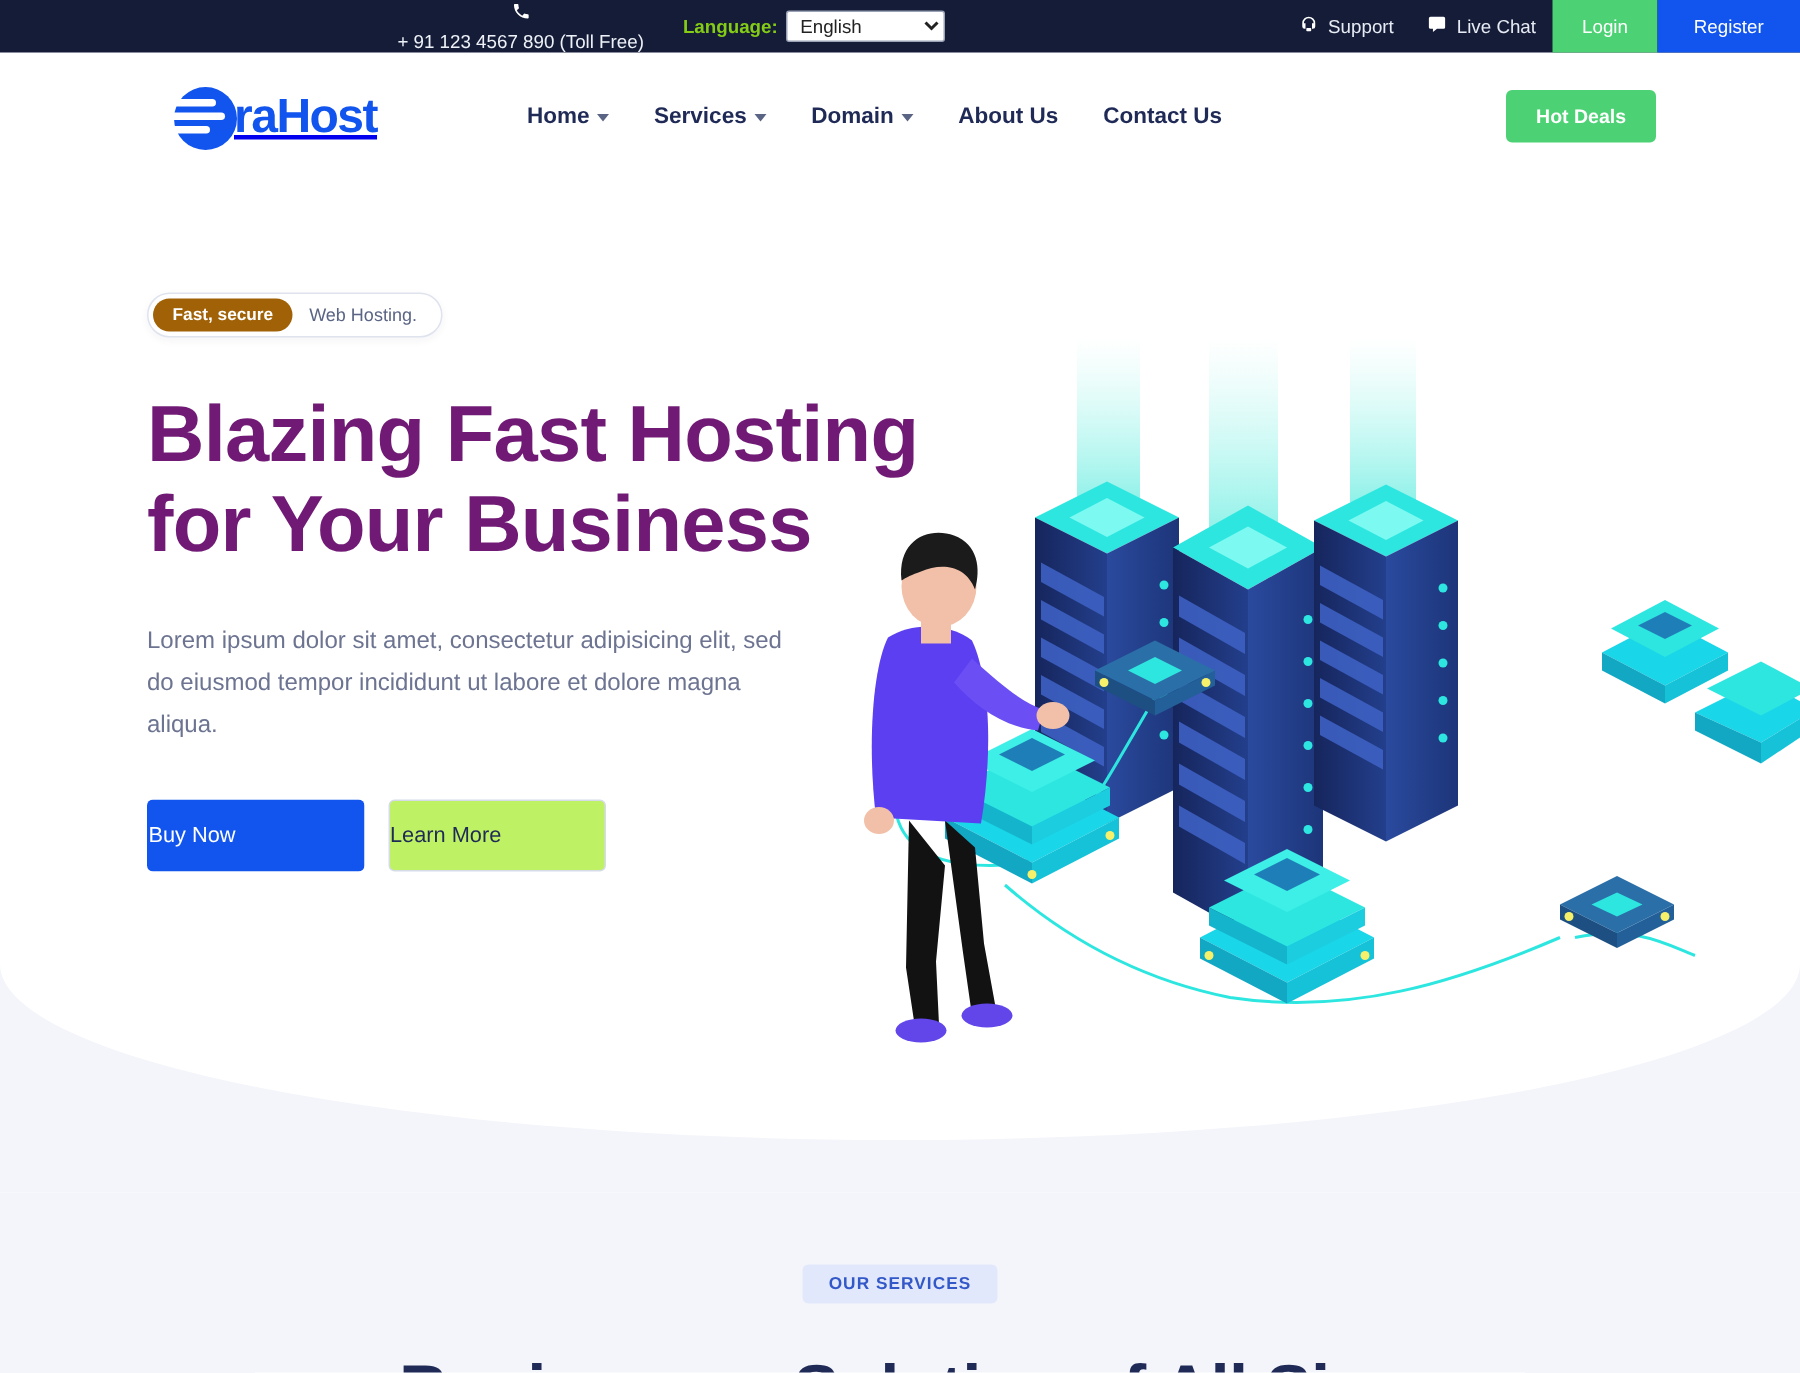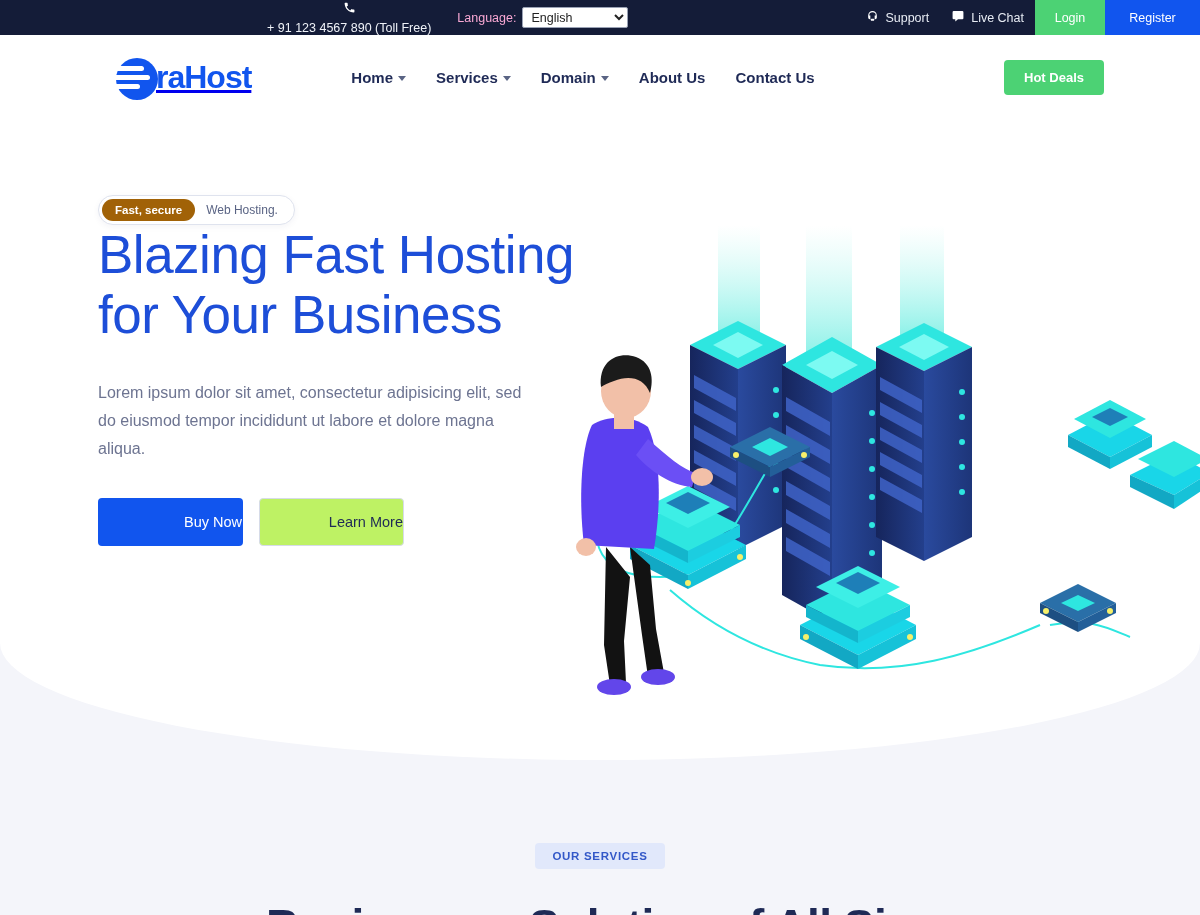--- a/index.html
+++ b/index.html
@@ -26,21 +26,21 @@
     justify-content:center;
     gap:26px;
     padding-left:40px;
   }
   .tb-phone {
     display:flex; align-items:center; gap:7px;
     color:#eef1f7; font-size:12.5px;flex-direction:column;
   }
   .tb-phone svg { display:block; }
   .tb-lang { display:flex; align-items:center; gap:6px; }
-  .tb-lang-label { color:#f9a8d4; font-size:12.5px; font-weight:normal; }
+  .tb-lang-label { color:#84cc16; font-size:12.5px; font-weight:bold; }
   .lang-select {
     font-family:"Liberation Sans", sans-serif;
     font-size:12.5px;
     color:#222;
     background:#fff;
     border:1px solid #9aa2b5;
     border-radius:2px;
     padding:2px 4px;
     width:106px;
     height:21px;
@@ -150,41 +150,42 @@
     padding:5px 13px;
     border-radius:20px;
   }
   .hero-badge .pill-text {
     font-size:12px; color:#5a6484;
     margin-left:11px;
   }
   .hero-title {
     font-size:53px;
     line-height:1.14;
-    font-weight:normal;
-    color:#1d4ed8;
+    font-weight:bold;
+    color:#701a75;
     letter-spacing:-0.5px;
+    margin-top:35px;
     white-space:pre-line;
   }
   .hero-desc {
     margin-top:33px;
     font-size:16px;
     line-height:1.75;
     color:#6d7491;
     width:490px;
     white-space:pre-line;
   }
   .hero-actions { margin-top:35px; display:flex; gap:16px; }
   .btn {
     font-family:"Liberation Sans", sans-serif;
     font-size:14.5px;
     border-radius:4px;
     padding:15px 0;
     width:145px;
-    text-align:right;
+    text-align:left;
     cursor:pointer;
     border:1px solid transparent;
   }
   .btn-primary { background:#1155ee; color:#ffffff; }
   .btn-outline { background:#bef264; color:#1f2a56; border:1px solid #d6dbe8; }
 
   
   .hero-art {
     position:absolute;
     right:-10px; top:105px;

